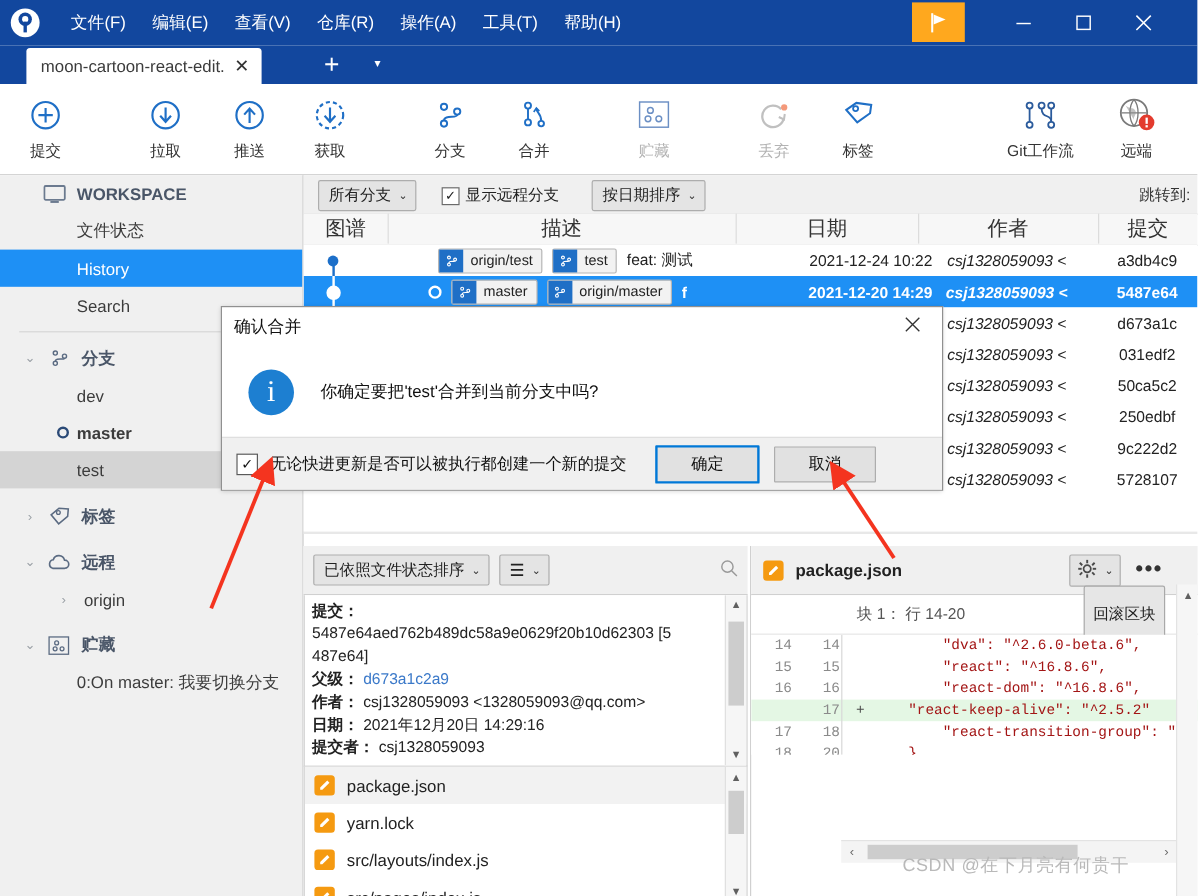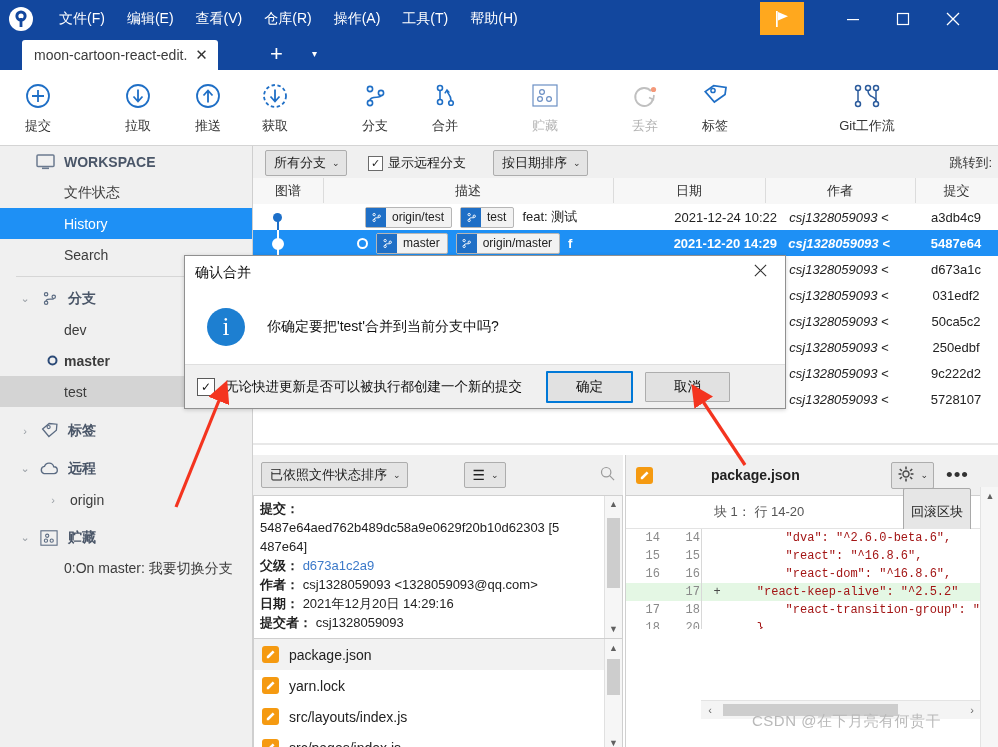--- a/index.html
+++ b/index.html
@@ -54,21 +54,21 @@
   .cb{display:inline-flex;align-items:center;height:24px;background:#e4e4e4;border:1px solid #adadad;border-radius:2px;
       padding:0 6px 0 8px;font-size:13px;color:#222;}
   .cb .cv{margin-left:6px;font-size:9px;color:#333;}
   .chk-inline{display:inline-flex;align-items:center;font-size:13px;color:#222;}
   .chkbox{width:13px;height:13px;border:1px solid #6b6b6b;background:#fff;display:inline-flex;align-items:center;justify-content:center;
           font-size:11px;color:#222;margin-right:5px;}
   .jump{position:absolute;right:6px;top:8px;font-size:13px;color:#333;}
 
   
   .histhead{position:absolute;left:253px;top:178px;width:745px;height:26px;background:#f7f7f7;border-bottom:1px solid #d0d0d0;}
-  .hh{position:absolute;top:0;height:25px;display:flex;align-items:center;justify-content:center;font-size:13px;color:#333;border-right:1px solid #dcdcdc;}
+  .hh{position:absolute;top:0;height:25px;display:flex;align-items:center;justify-content:center;font-size:17px;color:#333;border-right:1px solid #dcdcdc;}
   .histbody{position:absolute;left:253px;top:204px;width:745px;height:239px;background:#fff;overflow:hidden;}
   .crow{position:relative;height:26px;display:flex;align-items:center;font-size:13px;color:#222;}
   .crow.sel{background:#1e90f5;color:#fff;font-weight:bold;}
   .gcol{width:70px;position:relative;height:26px;}
   .dot{position:absolute;left:20px;top:9px;width:9px;height:9px;border-radius:50%;background:#1c6fc9;}
   .dot.hollow{background:#fff;border:2px solid #fff;width:8px;height:8px;top:8px;left:19px;}
   .gline{position:absolute;left:24px;top:0;width:2px;height:26px;background:#1c6fc9;}
   .gline.w{background:#fff;}
   .reftag{display:inline-flex;align-items:center;height:19px;background:#f2f2f2;border:1px solid #b6b6b6;border-radius:2px;
           font-size:12px;color:#222;font-weight:normal;padding-right:7px;margin-right:8px;}
@@ -78,21 +78,21 @@
   .cell-date{position:absolute;left:374px;width:150px;text-align:right;}
   .cell-auth{position:absolute;left:512px;width:148px;text-align:center;font-style:italic;}
   .cell-hash{position:absolute;left:662px;width:82px;text-align:center;}
   .bdot{display:inline-block;width:7px;height:7px;border-radius:50%;border:2px solid #333;margin-right:8px;vertical-align:middle;}
   .bdot.w{border-color:#fff;}
 
   
   .vsplit{position:absolute;left:253px;top:443px;width:745px;height:2px;background:#e8e8e8;}
   .paneL{position:absolute;left:253px;top:455px;width:370px;height:292px;background:#fff;}
   .paneR{position:absolute;left:625px;top:455px;width:373px;height:292px;background:#fff;border-left:1px solid #d0d0d0;}
-  .pbar{height:40px;background:#f0f0f0;border-bottom:1px solid #d0d0d0;display:flex;align-items:center;padding:0 8px;gap:48px;}
+  .pbar{height:40px;background:#f0f0f0;border-bottom:1px solid #d0d0d0;display:flex;align-items:center;padding:0 8px;}
   .srchic{margin-left:auto;color:#999;font-size:14px;}
   .detail{position:relative;height:136px;background:#fff;border:1px solid #cfcfcf;border-top:none;overflow:hidden;
           font-size:13px;line-height:19px;padding:3px 6px;color:#222;}
   .detail b{font-weight:bold;}
   .lnk{color:#3b79c9;}
   .filelist{position:relative;height:112px;background:#fff;border:1px solid #cfcfcf;border-top:none;overflow:hidden;}
   .frow{height:31px;display:flex;align-items:center;font-size:14px;color:#222;padding-left:8px;}
   .frow.sel{background:#f2f2f2;}
   .fic{width:17px;height:17px;border-radius:3px;background:#f59a11;margin-right:10px;display:flex;align-items:center;justify-content:center;}
 
@@ -301,20 +301,33 @@
           <circle cx="18" cy="7" r="2.5" fill="none" stroke="#2b5b9c" stroke-width="1.5"></circle>
           <circle cx="26" cy="7" r="2.5" fill="none" stroke="#2b5b9c" stroke-width="1.5"></circle>
           <circle cx="26" cy="23" r="2.5" fill="none" stroke="#2b5b9c" stroke-width="1.5"></circle>
           <path d="M8 9.5 L8 20.5 M26 9.5 L26 20.5" stroke="#2b5b9c" stroke-width="1.5"></path>
           <path d="M18 9.5 C18 18 26 14 26 20" stroke="#2b5b9c" stroke-width="1.5" fill="none"></path>
         </svg>
       </div>
       <div class="lb">Git工作流</div>
     </div>
 
+    <div class="tool" style="left:912px">
+      <div class="ic">
+        <svg width="32" height="32" viewBox="0 0 32 32">
+          <circle cx="14" cy="14" r="11" fill="none" stroke="#7a7a7a" stroke-width="1.5"></circle>
+          <path d="M3.5 14 H24.5 M14 3 C9.5 8 9.5 20 14 25 M14 3 C18.5 8 18.5 20 14 25" stroke="#7a7a7a" stroke-width="1.1" fill="none"></path>
+          <path d="M7 8 C10 11 13 9 15 12 C17 15 13 17 14 20" fill="#8f8f8f" opacity=".55"></path>
+          <circle cx="24.5" cy="22" r="6.5" fill="#e33b2e"></circle>
+          <rect x="23.6" y="18" width="1.9" height="5.2" fill="#fff"></rect>
+          <rect x="23.6" y="24.3" width="1.9" height="1.9" fill="#fff"></rect>
+        </svg>
+      </div>
+      <div class="lb">远端</div>
+    </div>
 
     <div class="toolcaret">▾</div>
   </div>
 
   <div class="sidebar">
     <div class="sb-row" style="padding-left:32px">
       <span class="sb-ic">
         <svg width="19" height="16" viewBox="0 0 19 16">
           <rect x="1" y="1" width="17" height="11.5" rx="1" fill="none" stroke="#6b7a8f" stroke-width="1.5"></rect>
           <rect x="6" y="13.5" width="7" height="1.6" fill="#6b7a8f"></rect>

